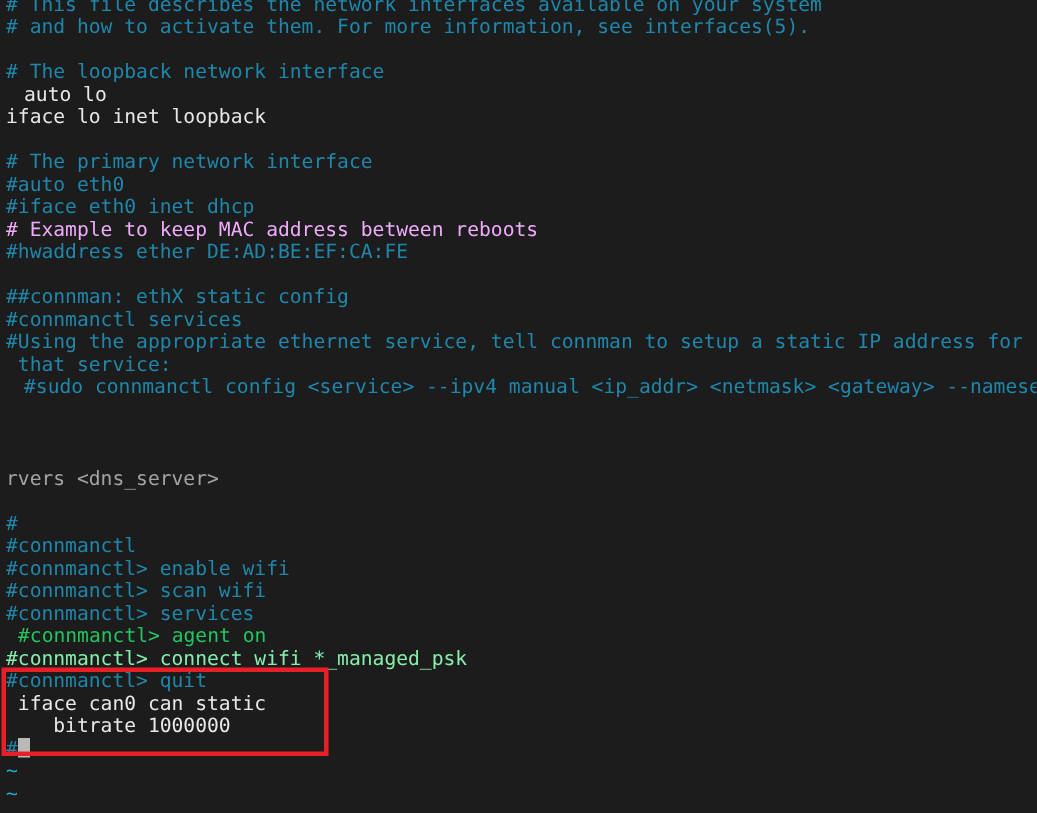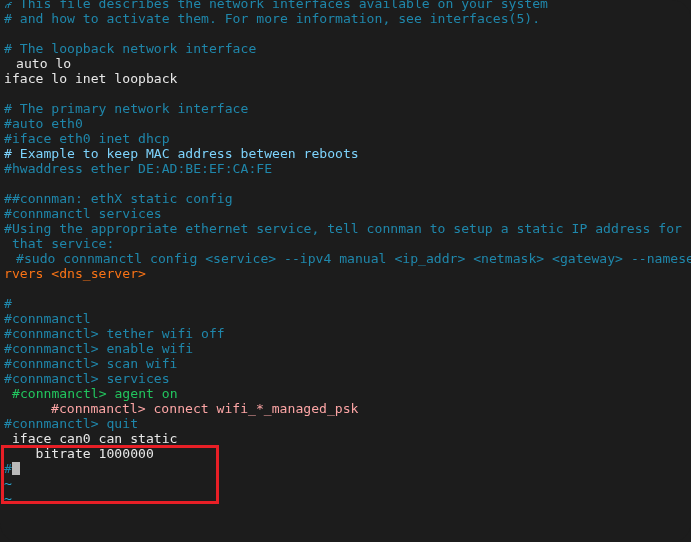--- a/index.html
+++ b/index.html
@@ -13,21 +13,20 @@
     overflow: hidden;
     font-family: "DejaVu Sans Mono", "Liberation Mono", monospace;
   }
 
   #editor {
     position: relative;
     width: 691px;
     height: 542px;
     background: #1c1c1c;
     overflow: hidden;
-    border-radius: 19px;
   }
 
   
   #buffer {
     position: absolute;
     left: 0;
     top: -4px;
     width: 691px;
   }
 
@@ -79,38 +78,37 @@
       <div class="line comment" style="color: rgb(31, 135, 171);"># This file describes the network interfaces available on your system</div>
       <div class="line comment" style="color: rgb(31, 135, 171);"># and how to activate them. For more information, see interfaces(5).</div>
       <div class="line blank"></div>
       <div class="line comment" style="color: rgb(31, 135, 171);"># The loopback network interface</div>
       <div class="line plain" style="color: rgb(232, 232, 232); padding-left: 16px;">auto lo</div>
       <div class="line plain" style="color: rgb(232, 232, 232);">iface lo inet loopback</div>
       <div class="line blank"></div>
       <div class="line comment" style="color: rgb(31, 135, 171);"># The primary network interface</div>
       <div class="line comment" style="color: rgb(31, 135, 171);">#auto eth0</div>
       <div class="line comment" style="color: rgb(31, 135, 171);">#iface eth0 inet dhcp</div>
-      <div class="line comment" style="color: #7dd3fc;"># Example to keep MAC address between reboots</div>
+      <div class="line comment" style="color: #f0abfc;"># Example to keep MAC address between reboots</div>
       <div class="line comment" style="color: rgb(31, 135, 171);">#hwaddress ether DE:AD:BE:EF:CA:FE</div>
       <div class="line blank"></div>
       <div class="line comment" style="color: rgb(31, 135, 171);">##connman: ethX static config</div>
       <div class="line comment" style="color: rgb(31, 135, 171);">#connmanctl services</div>
       <div class="line comment" style="color: rgb(31, 135, 171);">#Using the appropriate ethernet service, tell connman to setup a static IP address for</div>
       <div class="line comment" style="color: rgb(31, 135, 171);"> that service:</div>
       <div class="line comment" style="color: rgb(31, 135, 171); padding-left: 16px;">#sudo connmanctl config &lt;service&gt; --ipv4 manual &lt;ip_addr&gt; &lt;netmask&gt; &lt;gateway&gt; --namese</div>
-      <div class="line comment" style="color: #f97316;">rvers &lt;dns_server&gt;</div>
+      <div class="line comment" style="color: #a3a3a3; margin-top: 46px;">rvers &lt;dns_server&gt;</div>
       <div class="line blank"></div>
       <div class="line comment" style="color: rgb(31, 135, 171);">#</div>
       <div class="line comment" style="color: rgb(31, 135, 171);">#connmanctl</div>
-      <div class="line comment" style="color: rgb(31, 135, 171);">#connmanctl&gt; tether wifi off</div>
       <div class="line comment" style="color: rgb(31, 135, 171);">#connmanctl&gt; enable wifi</div>
       <div class="line comment" style="color: rgb(31, 135, 171);">#connmanctl&gt; scan wifi</div>
       <div class="line comment" style="color: rgb(31, 135, 171);">#connmanctl&gt; services</div>
       <div class="line comment" style="color: #22c55e; padding-left: 12px;">#connmanctl&gt; agent on</div>
-      <div class="line comment" style="color: #fca5a5; margin-left: 47px;">#connmanctl&gt; connect wifi_*_managed_psk</div>
+      <div class="line comment" style="color: #86efac;">#connmanctl&gt; connect wifi_*_managed_psk</div>
       <div class="line comment" style="color: rgb(31, 135, 171);">#connmanctl&gt; quit</div>
       <div class="line plain" style="color: rgb(232, 232, 232);"> iface can0 can static</div>
       <div class="line plain" style="color: rgb(232, 232, 232);">    bitrate 1000000</div>
       <div class="line plain cursorline" style="color: rgb(232, 232, 232);"><span style="color: rgb(31, 135, 171);">#</span><span class="cursor" style="background: rgb(185, 185, 185);"></span></div>
       <div class="line tilde" style="color: rgb(42, 169, 212);">~</div>
       <div class="line tilde" style="color: rgb(42, 169, 212);">~</div>
     </div>
   <div id="annotation-box" style="border-color: rgb(232, 31, 38);"></div>
 </div>
 

